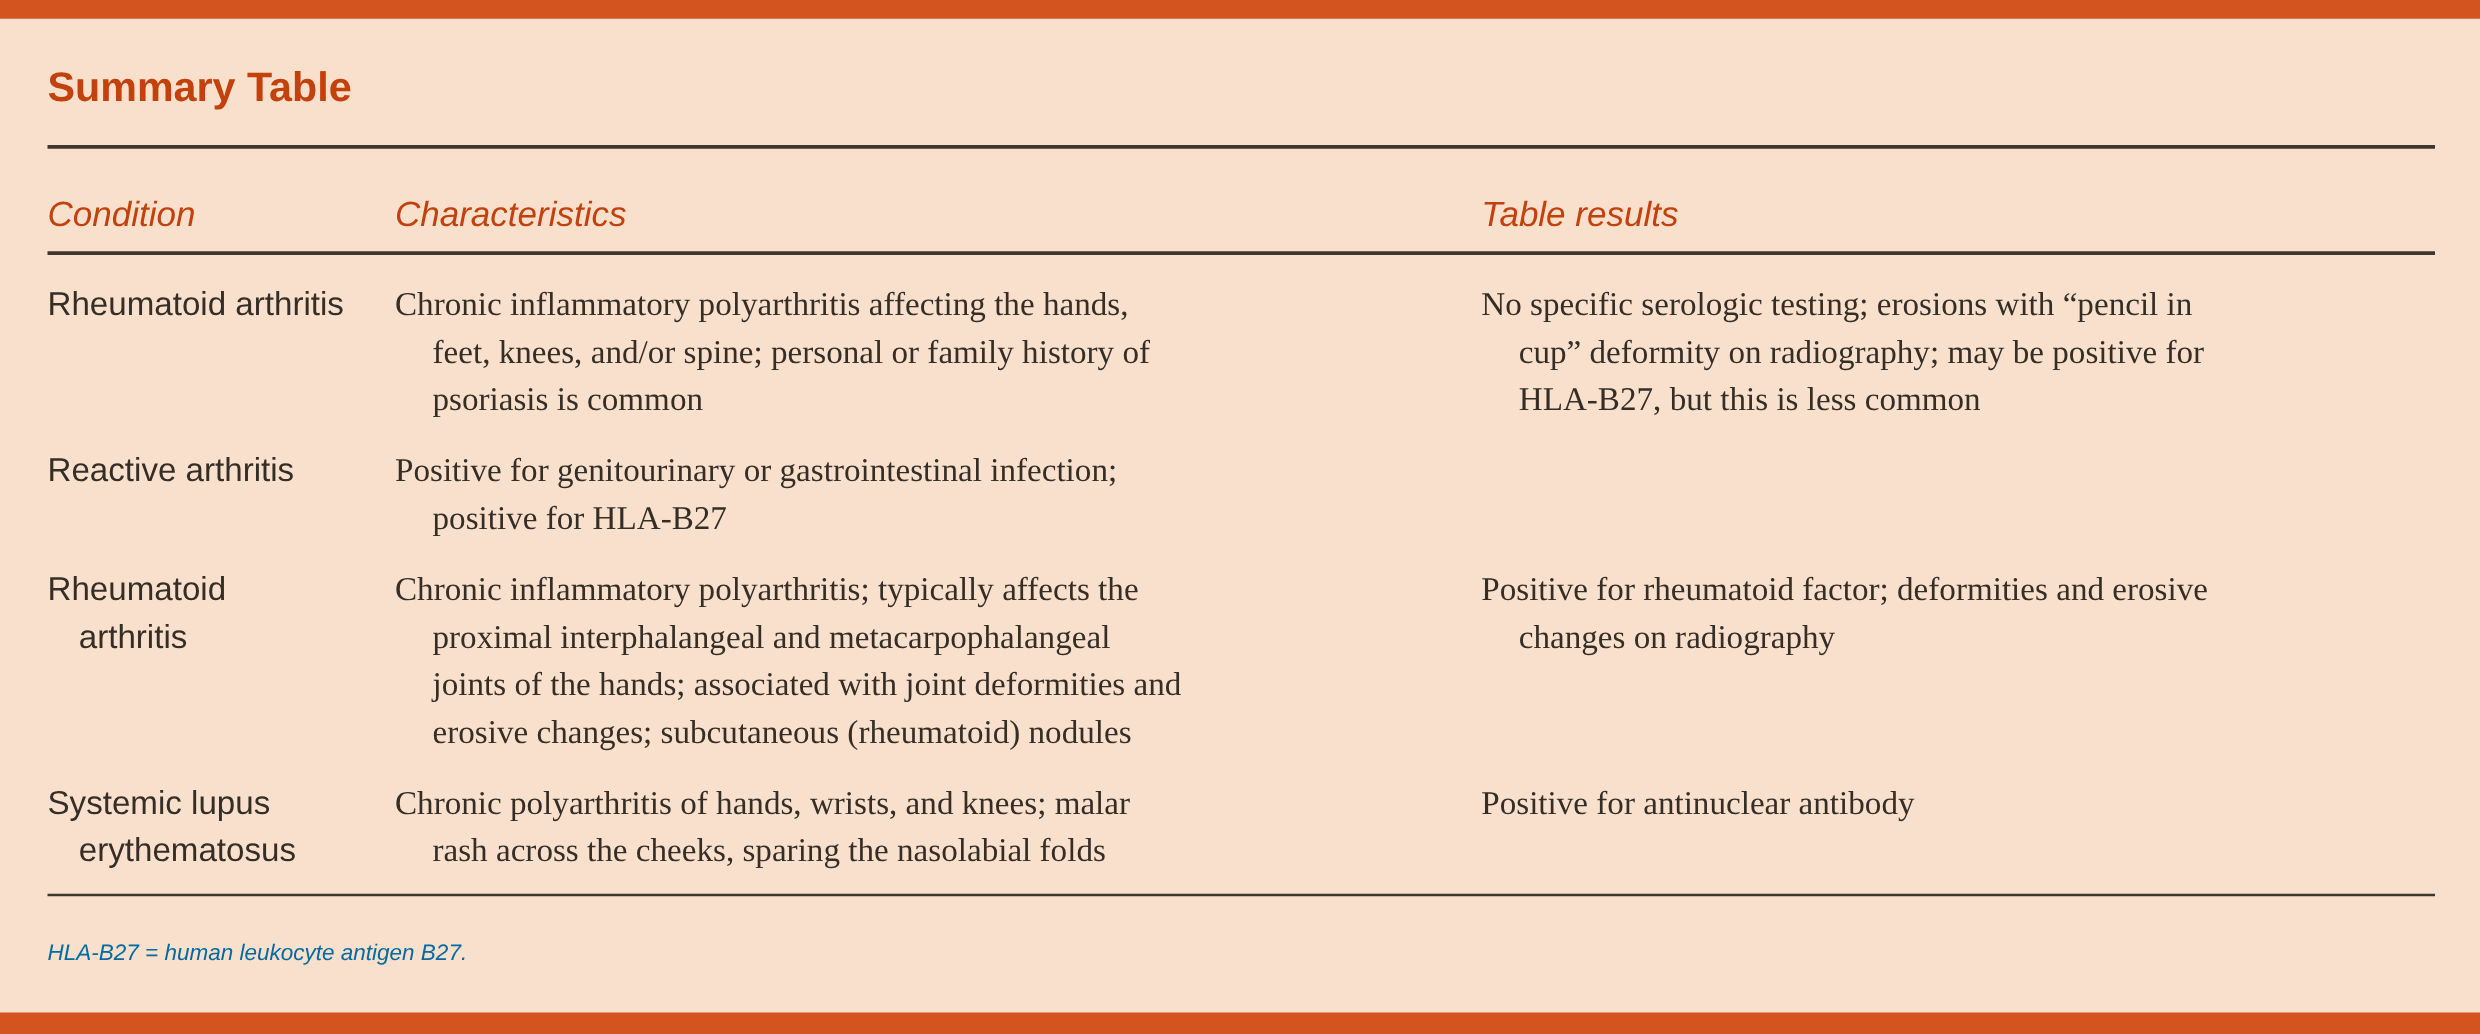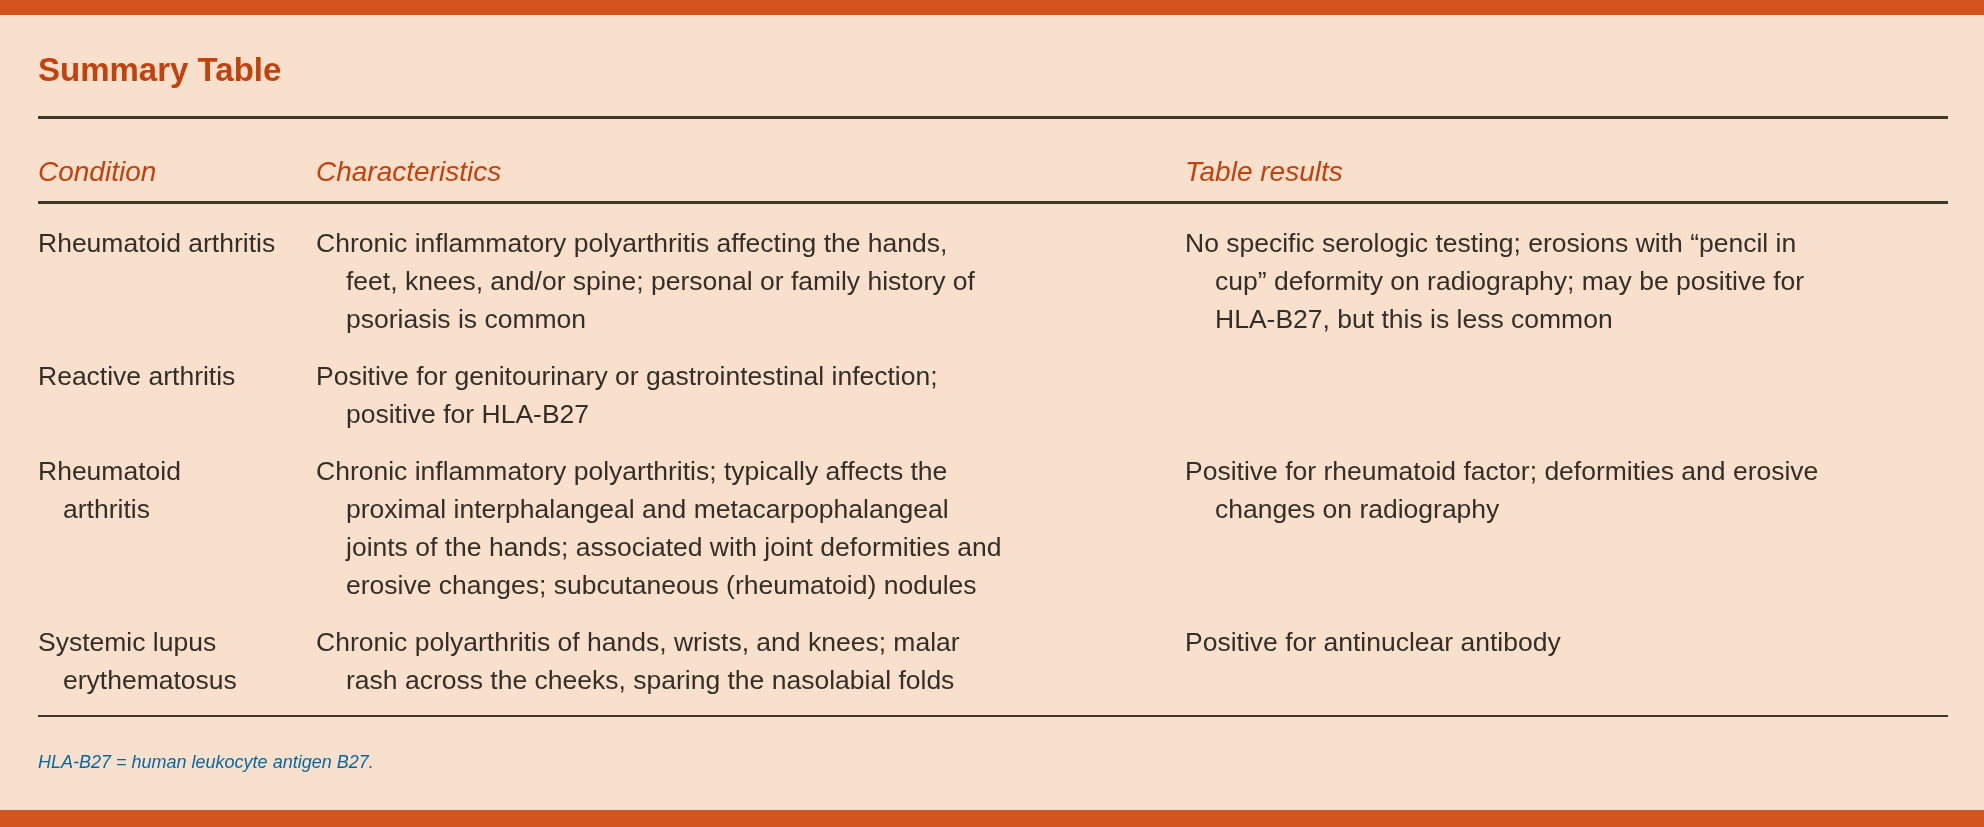--- a/index.html
+++ b/index.html
@@ -61,21 +61,21 @@
     gap: 19px;
   }
   .row {
     display: grid;
     grid-template-columns: 278px 869px 1fr;
     font-size: 26.5px;
     line-height: 38px;
   }
   .cell { white-space: pre-wrap; }
   .cell.cond { padding-left: 25px; text-indent: -25px; padding-right: 10px; }
-  .cell.hang { padding-left: 30px; text-indent: -30px; padding-right: 8px; }
+  .cell.hang { padding-left: 30px; text-indent: -30px; padding-right: 8px; font-family: Liberation Serif, serif; }
   .footnote {
     position: absolute;
     left: 38px;
     top: 744px;
     font-style: italic;
     font-size: 18px;
     line-height: 36px;
     color: #0369a1;
   }
 </style>

